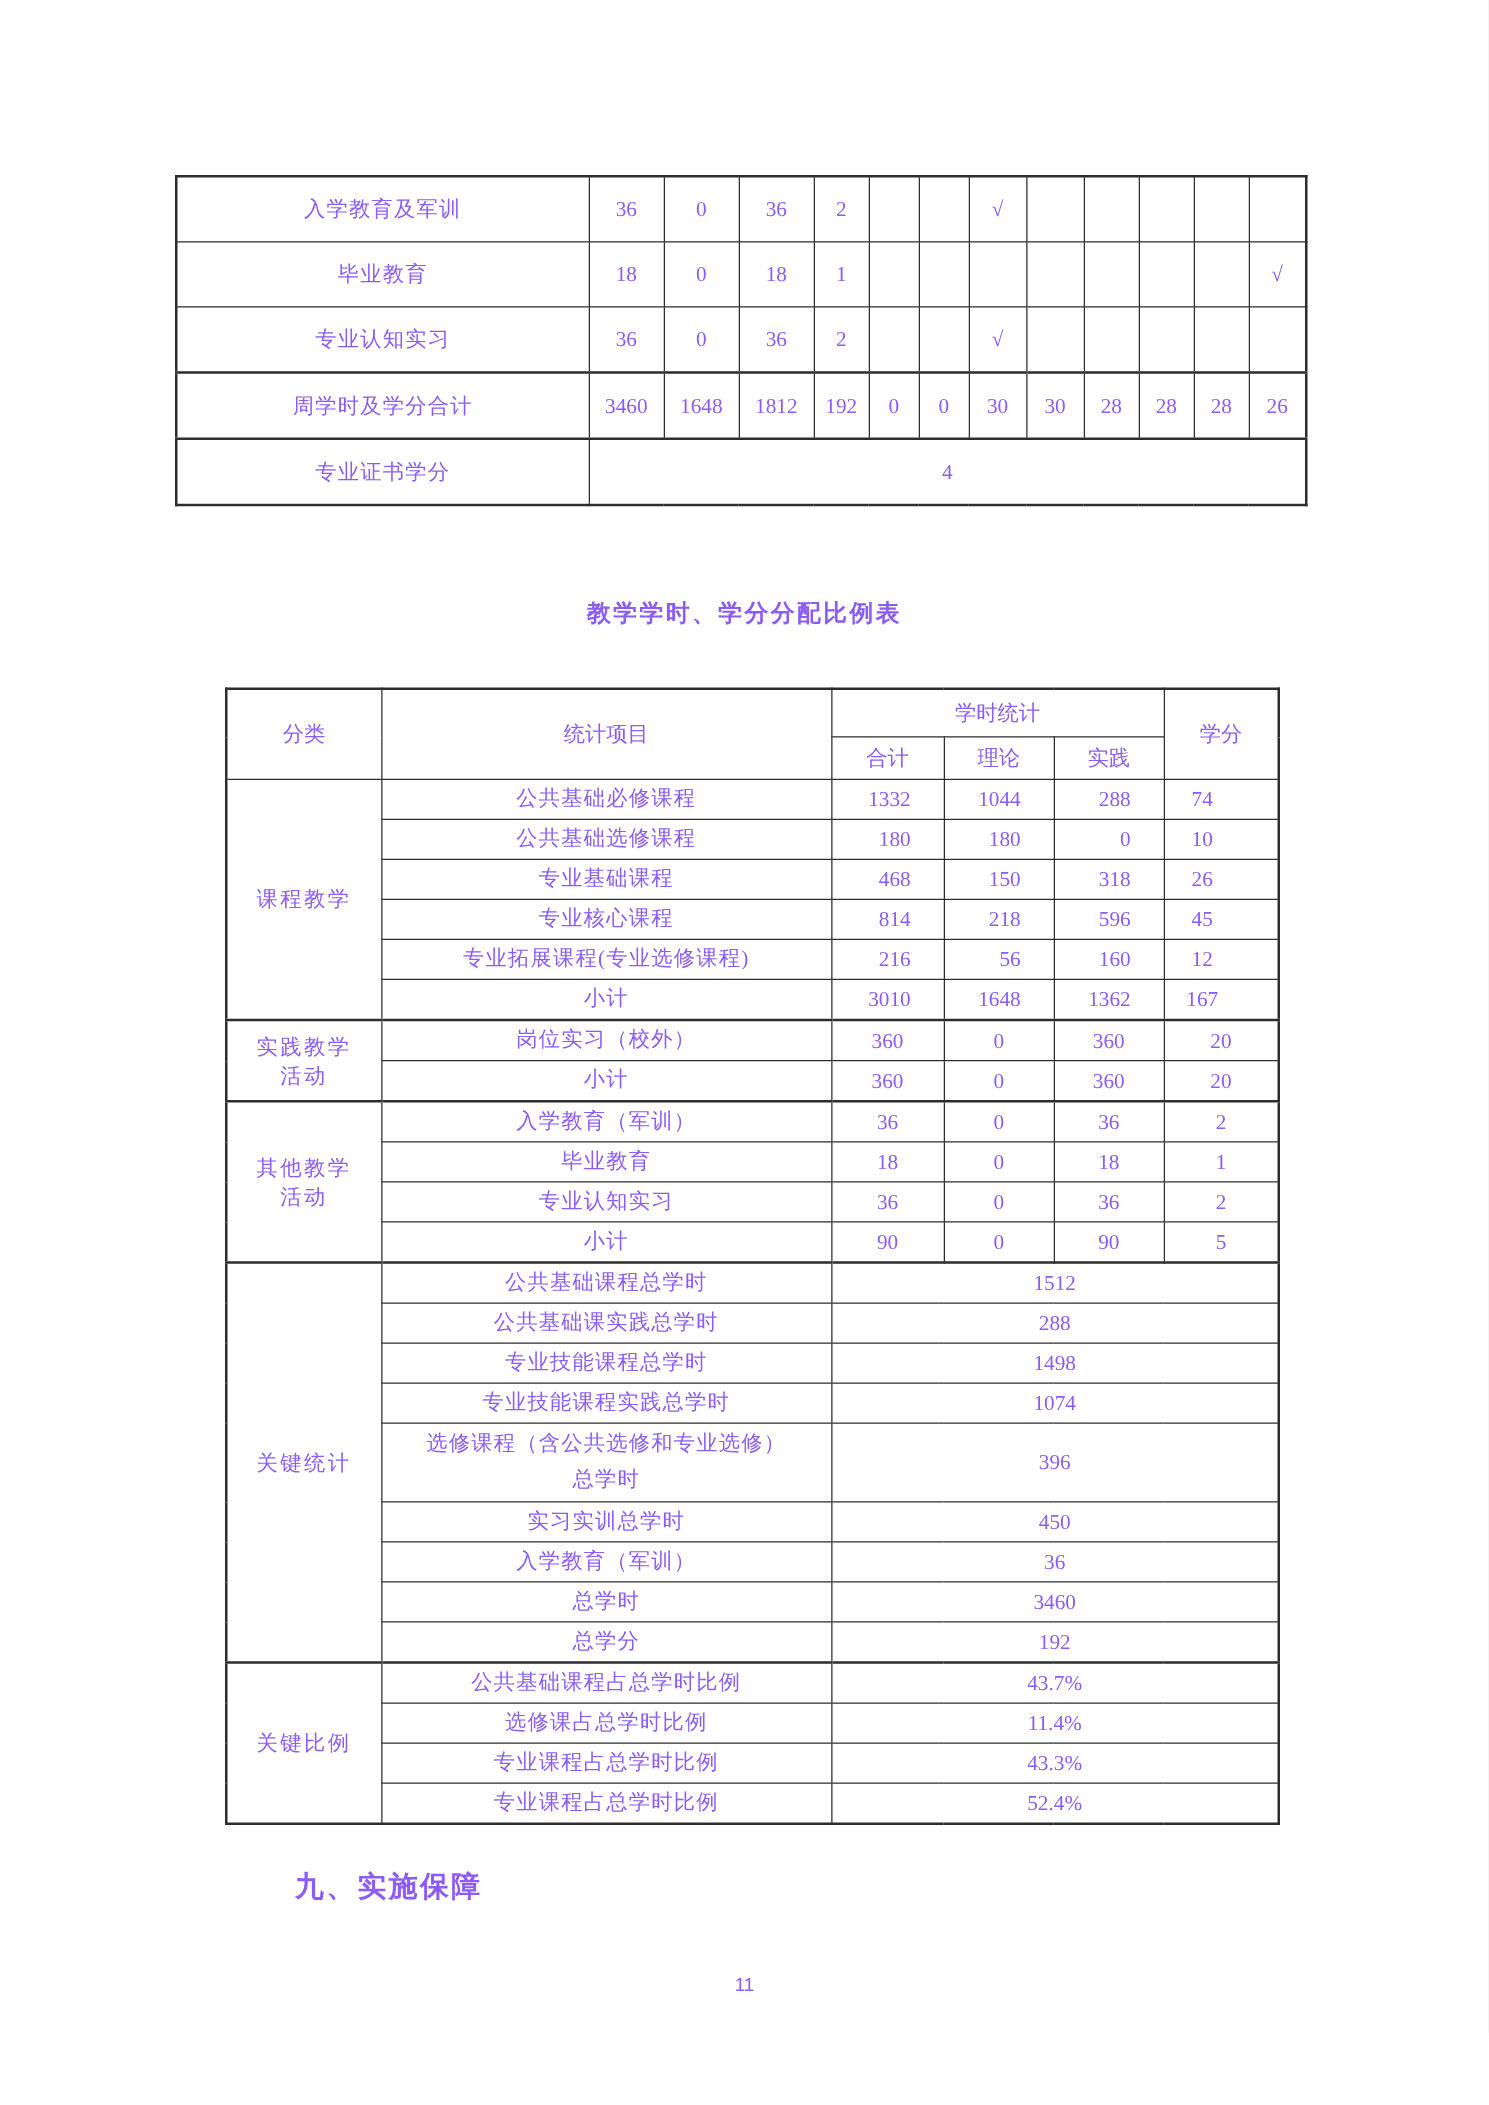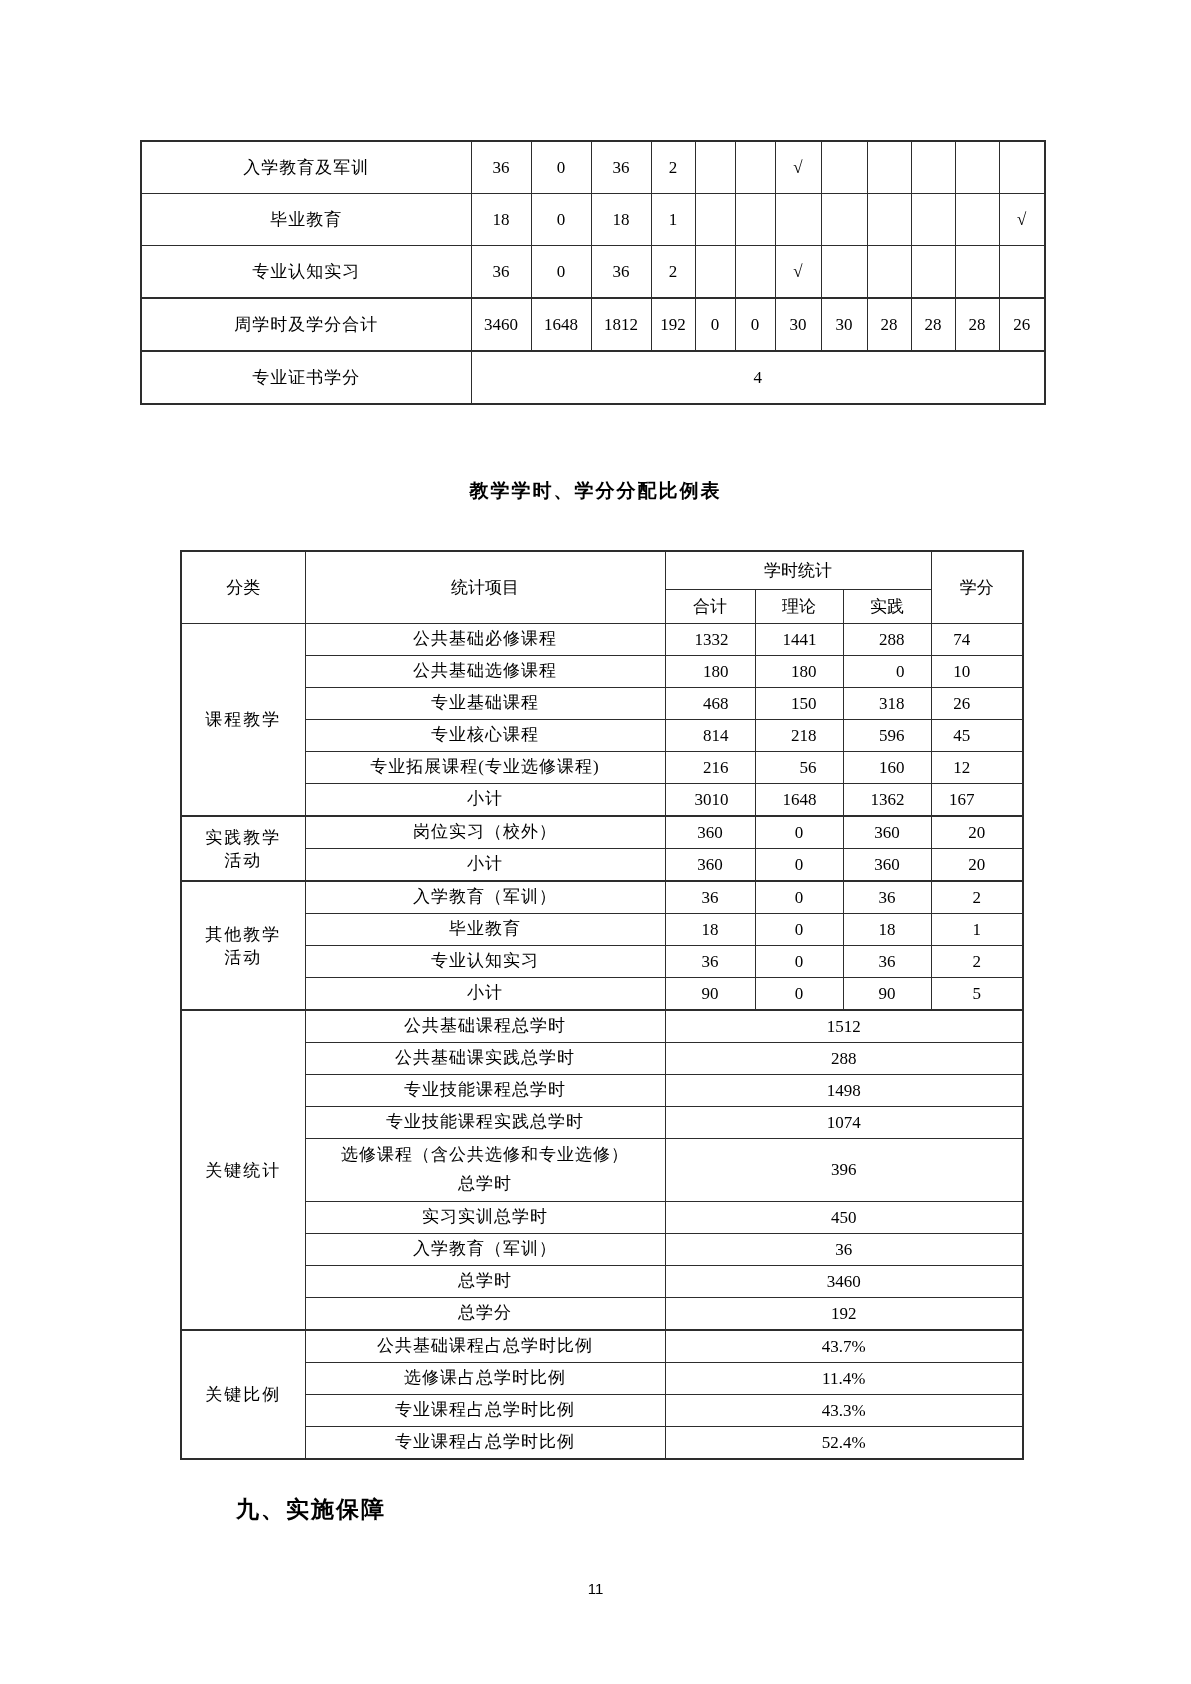--- a/index.html
+++ b/index.html
@@ -2,21 +2,21 @@
 <html><head>
 <meta charset="utf-8">
 <style>
   html,body{margin:0;padding:0;background:#e8e8e8;}
   .page{
     position:relative;
     width:1191px;height:1684px;
     margin:0 auto;
     background:#ffffff;
     font-family:"Liberation Serif","DejaVu Serif",serif;
-    color:#000000;
+    color:#8b5cf6;
     overflow:hidden;
   }
   table{border-collapse:collapse;table-layout:fixed;}
   td{
     border:1px solid #2d2d2d;
     text-align:center;
     vertical-align:middle;
     font-size:17px;
     padding:0;
     overflow:hidden;
@@ -168,21 +168,21 @@
     <tr>
       <td class="hdr2">合计</td>
       <td class="hdr2">理论</td>
       <td class="hdr2">实践</td>
     </tr>
 
     <tr>
       <td class="cat" rowspan="6">课程教学</td>
       <td class="item">公共基础必修课程</td>
       <td class="num-r">1332</td>
-      <td class="num-r">1441</td>
+      <td class="num-r">1044</td>
       <td class="num-r">288</td>
       <td class="cred-r">74</td>
     </tr>
     <tr>
       <td class="item">公共基础选修课程</td>
       <td class="num-r">180</td>
       <td class="num-r">180</td>
       <td class="num-r">0</td>
       <td class="cred-r">10</td>
     </tr>

